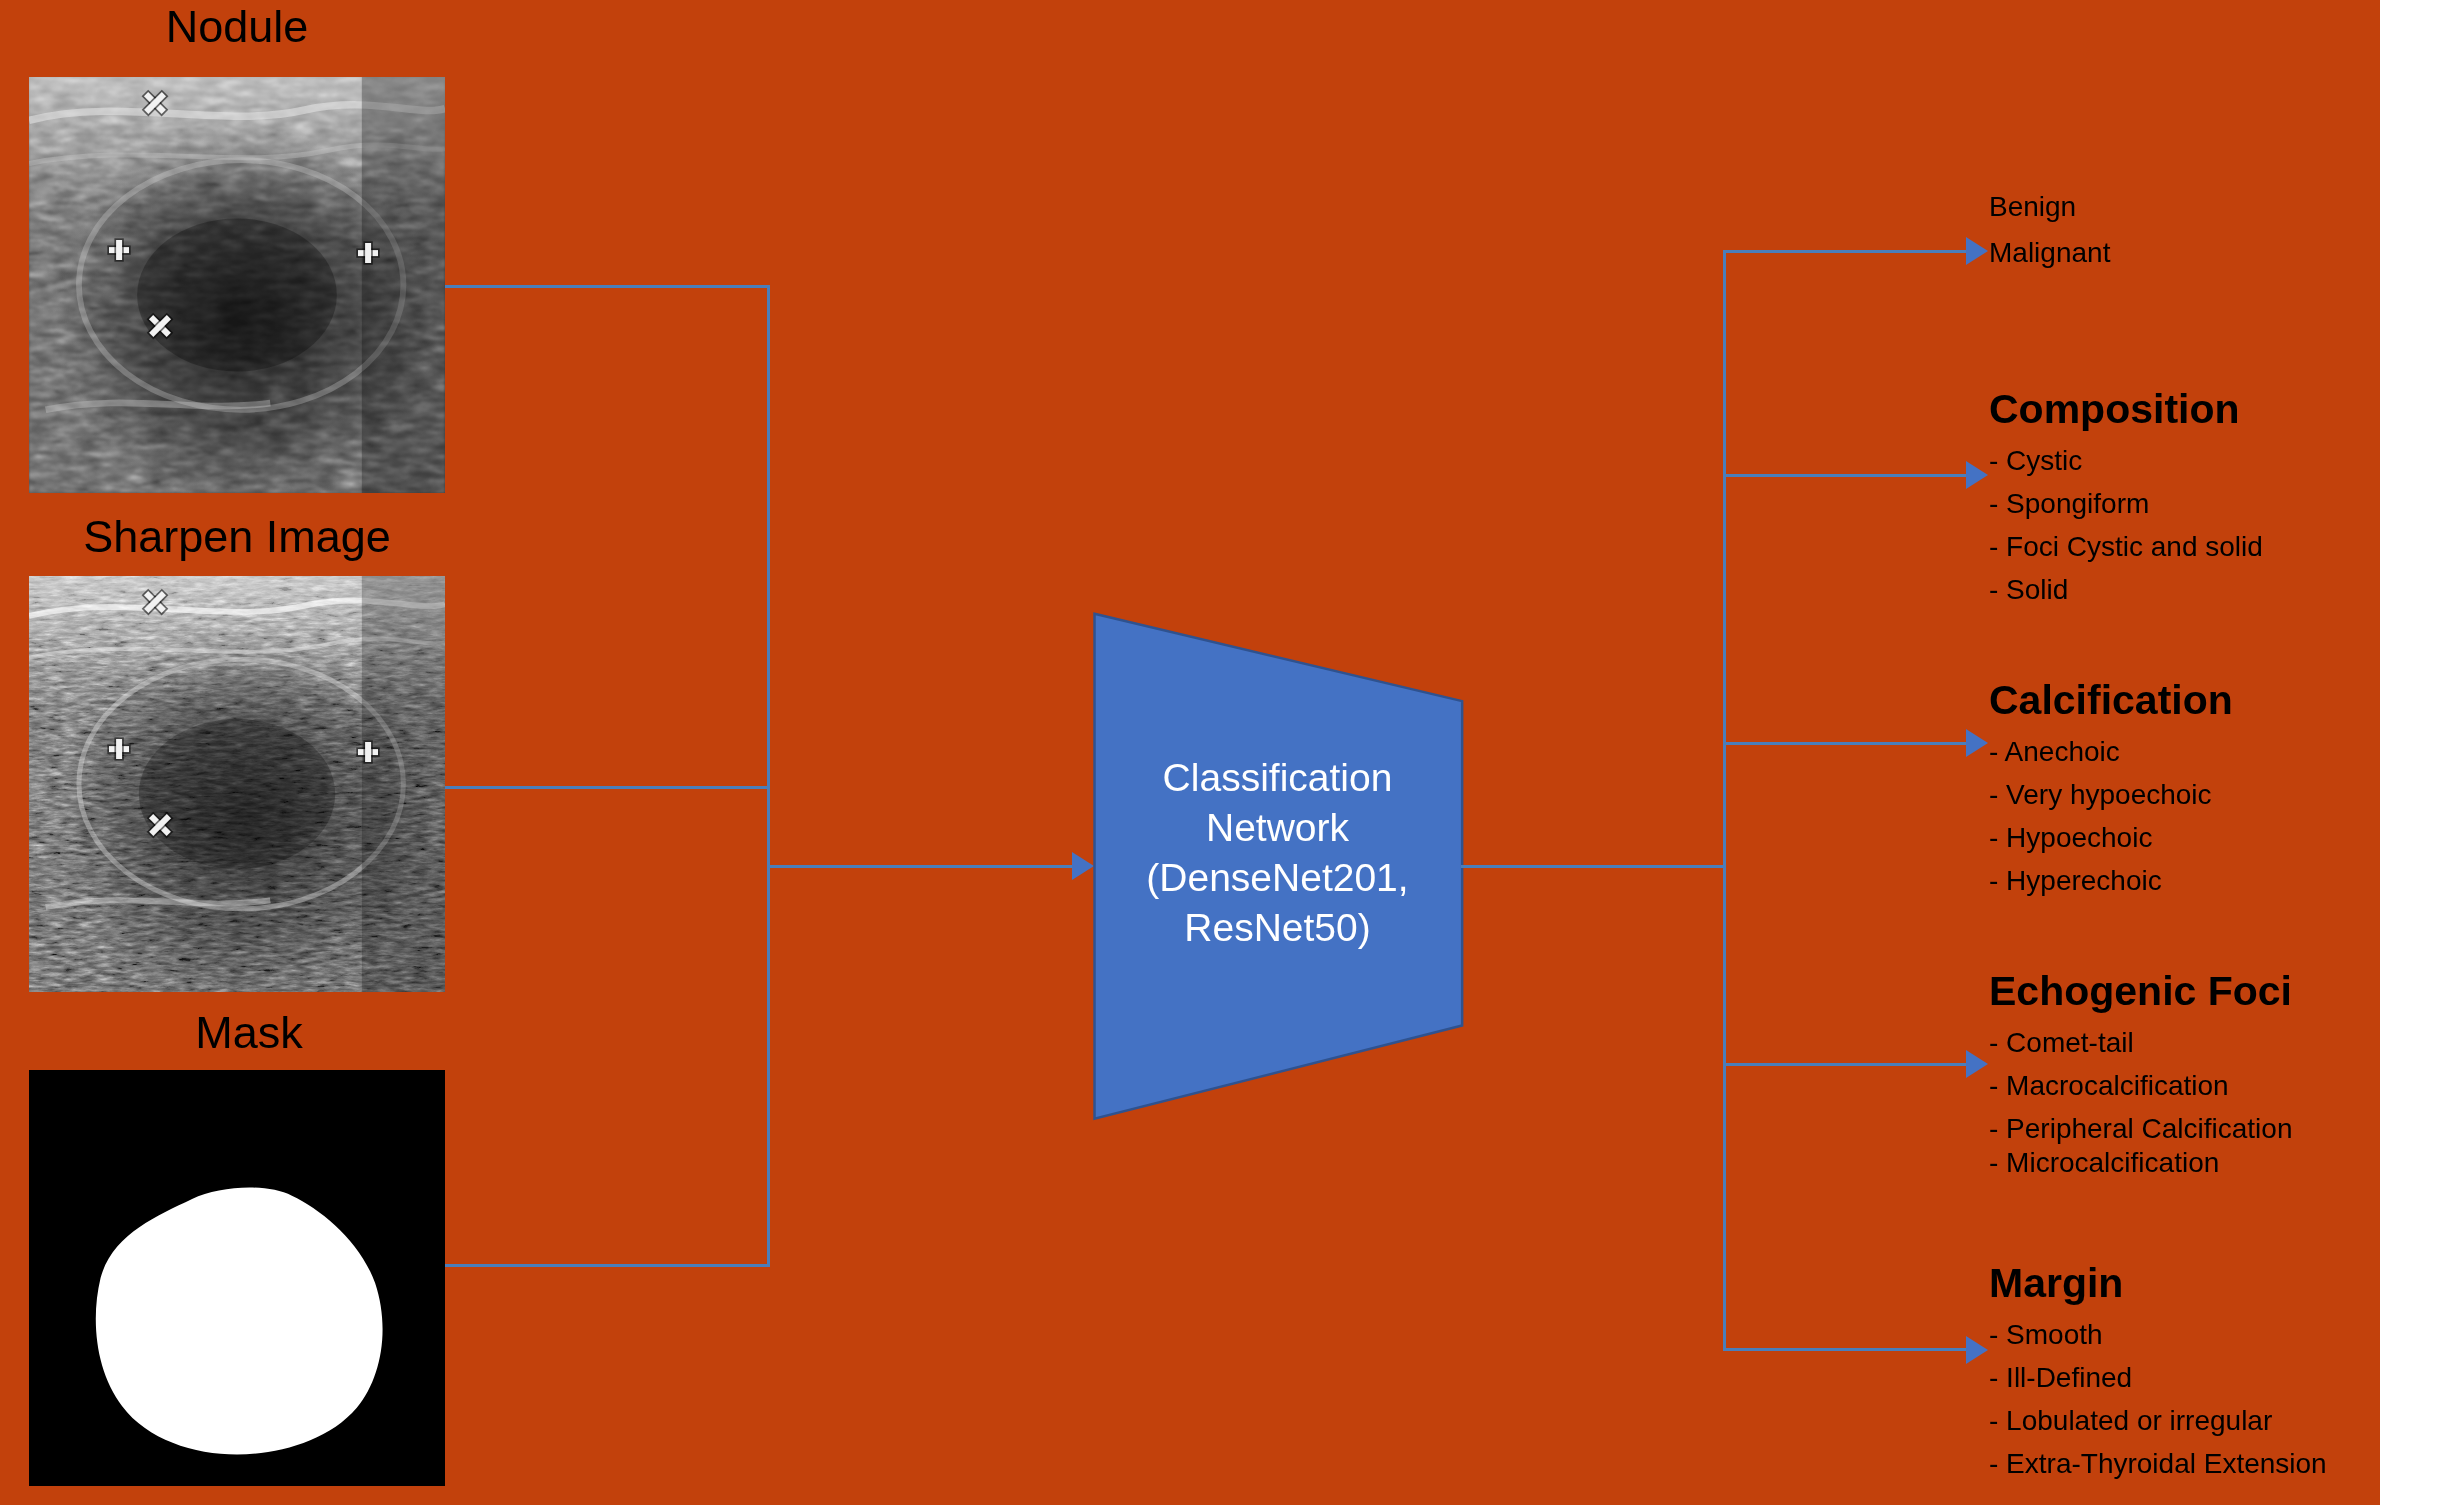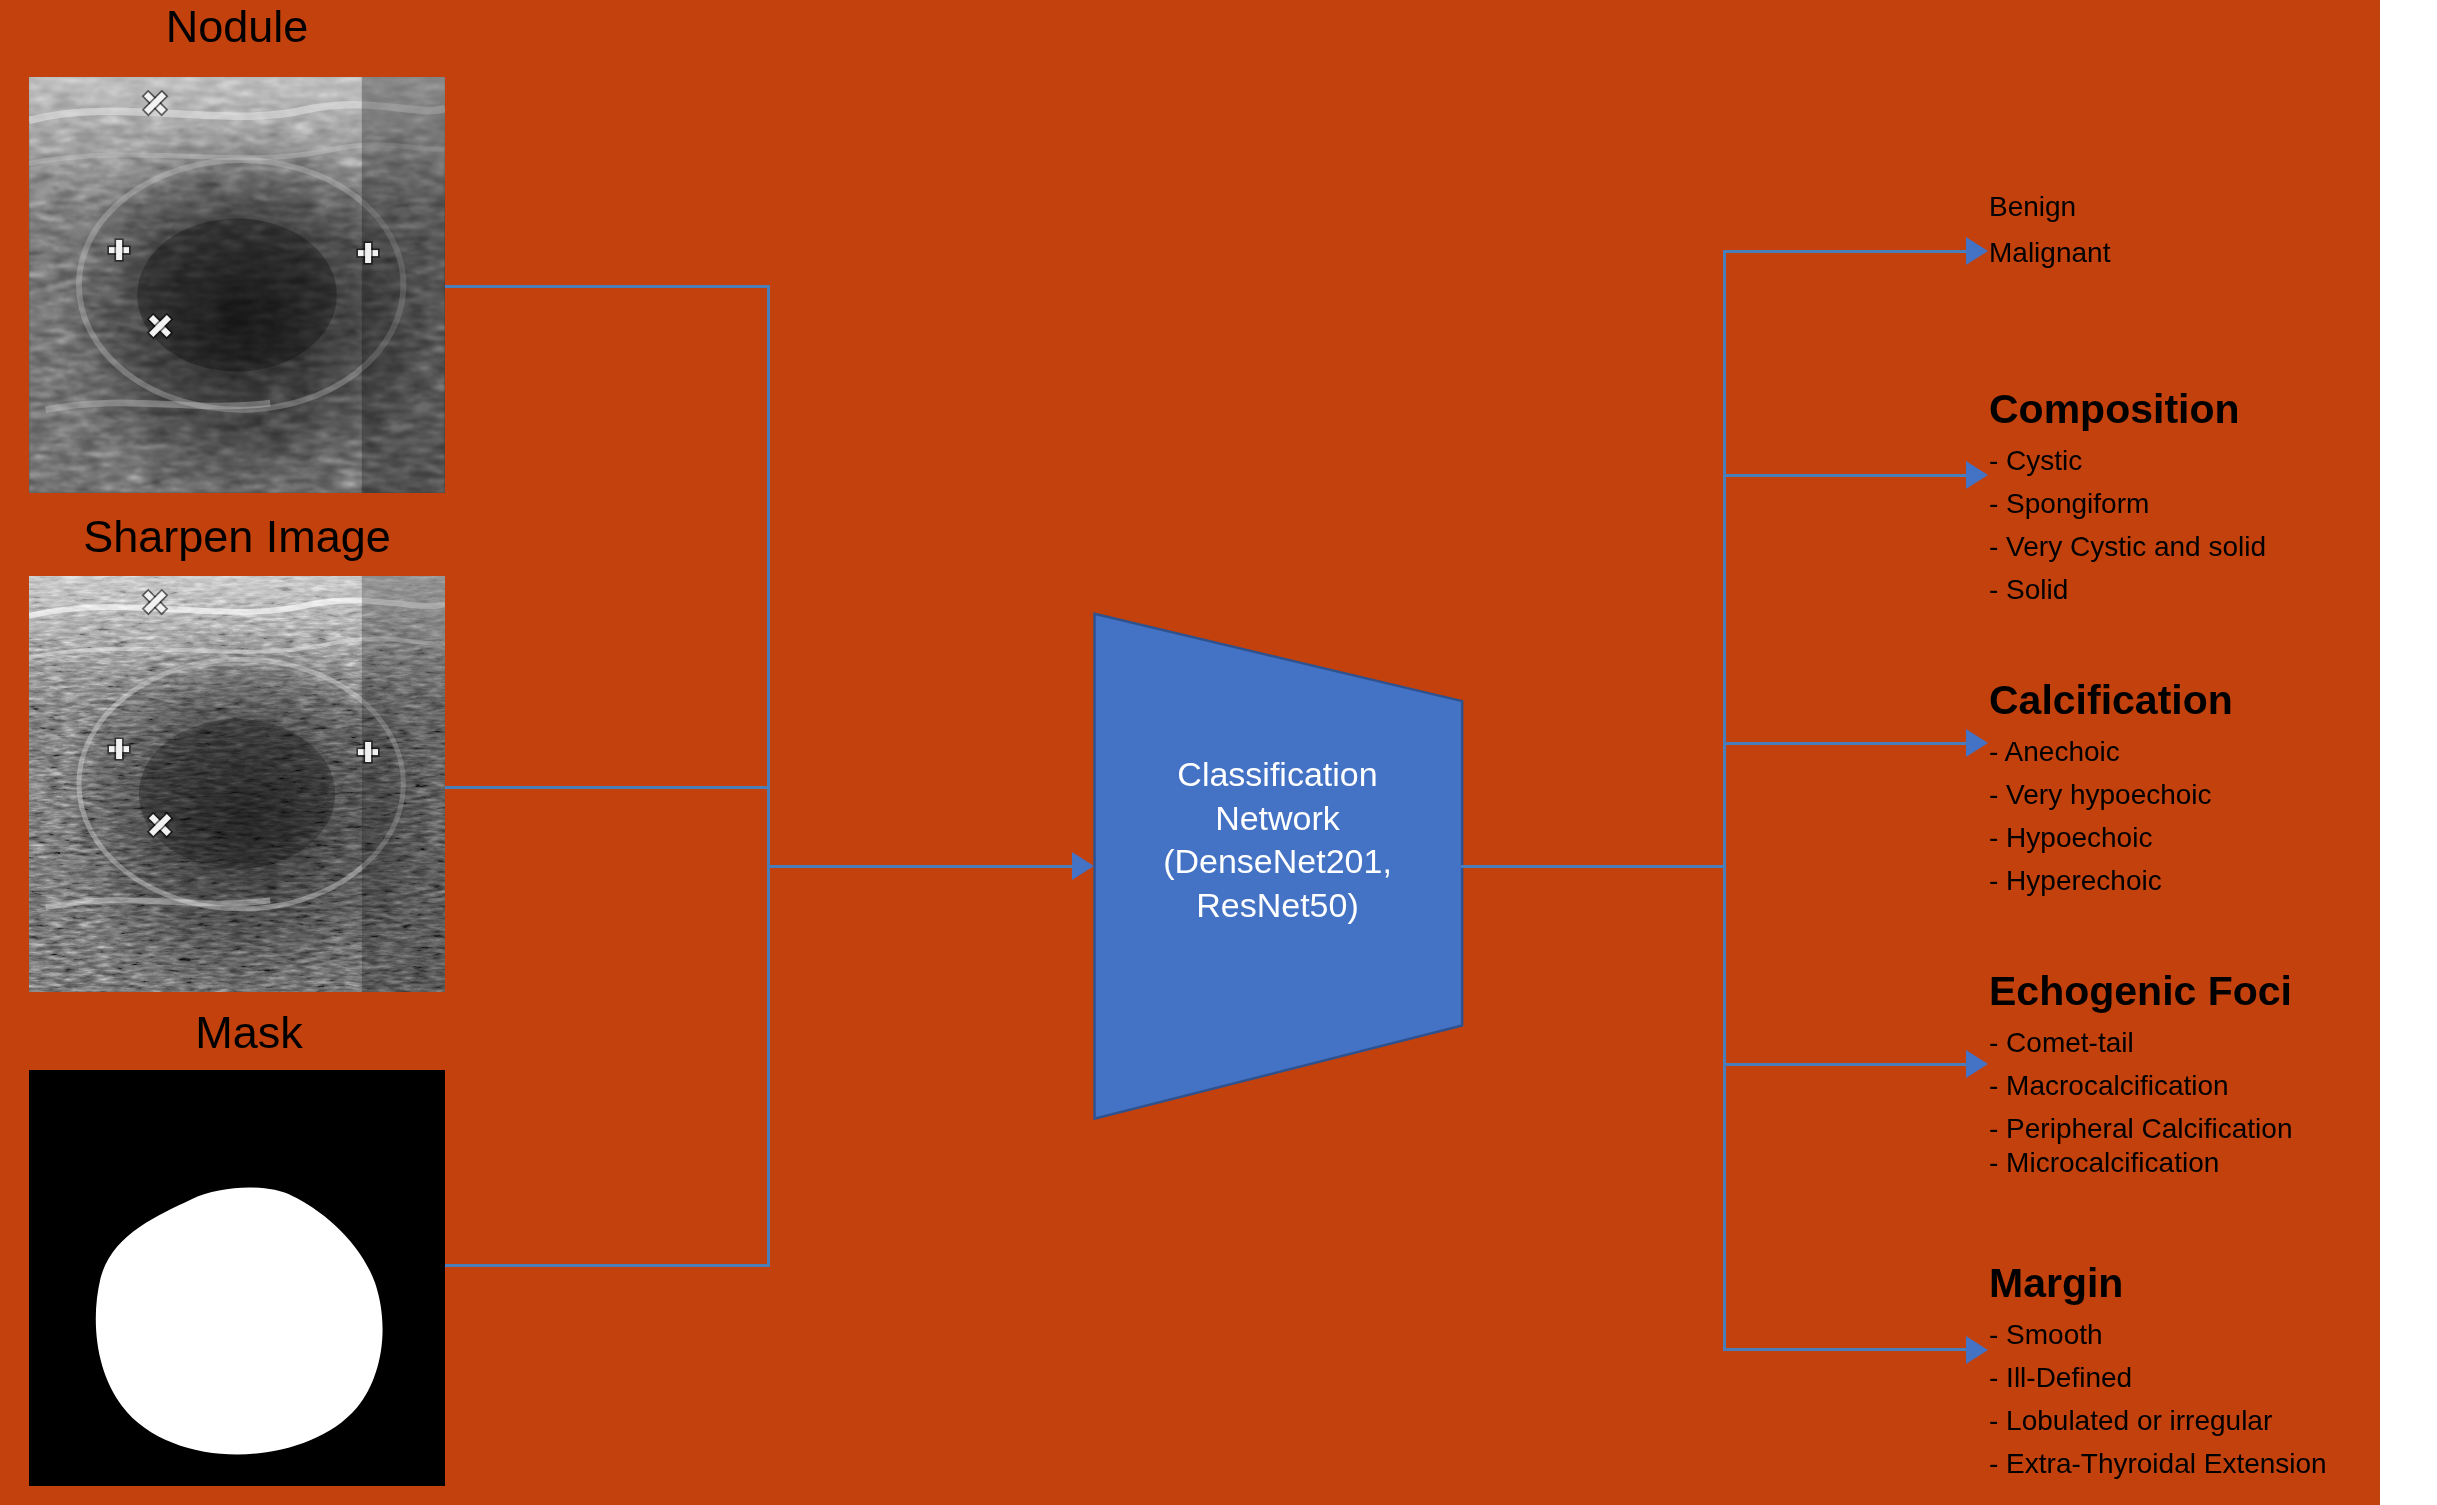--- a/index.html
+++ b/index.html
@@ -103,21 +103,21 @@
     height: 524px;
   }
   #network-shape svg { display: block; }
   #network-label {
     position: absolute;
     left: 1107px;
     top: 753px;
     width: 341px;
     text-align: center;
     color: #ffffff;
-    font-size: 34px;
+    font-size: 39px;
     line-height: 1.28;
     white-space: pre-line;
   }
 
   
   #outputs {
     position: absolute;
     left: 1989px;
     top: 193px;
     width: 449px;
@@ -280,21 +280,21 @@
 
     <div class="group" style="top:0px;">
       <div class="out-line">Benign</div>
       <div class="out-line" style="margin-top:18.3px;">Malignant</div>
     </div>
 
     <div class="group" style="top:196px;">
       <div class="out-head">Composition</div>
       <div class="out-line" style="margin-top:16.6px;">- Cystic</div>
       <div class="out-line" style="margin-top:15px;">- Spongiform</div>
-      <div class="out-line" style="margin-top:15px;">- Very Cystic and solid</div>
+      <div class="out-line" style="margin-top:15px;">- Foci Cystic and solid</div>
       <div class="out-line" style="margin-top:15px;">- Solid</div>
     </div>
 
     <div class="group" style="top:487px;">
       <div class="out-head">Calcification</div>
       <div class="out-line" style="margin-top:16.6px;">- Anechoic</div>
       <div class="out-line" style="margin-top:15px;">- Very hypoechoic</div>
       <div class="out-line" style="margin-top:15px;">- Hypoechoic</div>
       <div class="out-line" style="margin-top:15px;">- Hyperechoic</div>
     </div>

